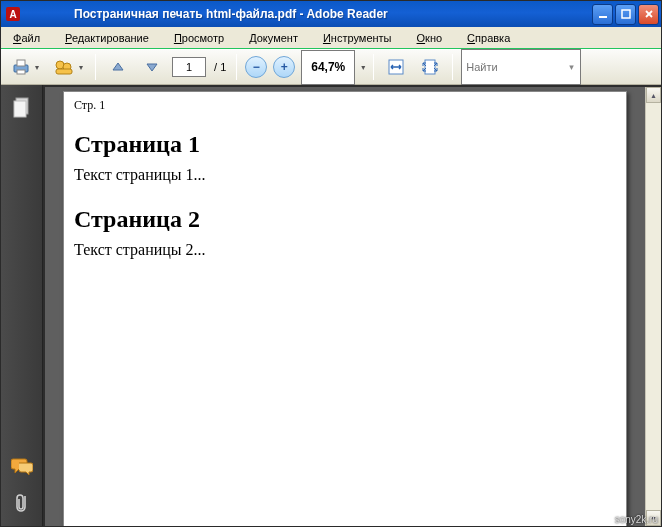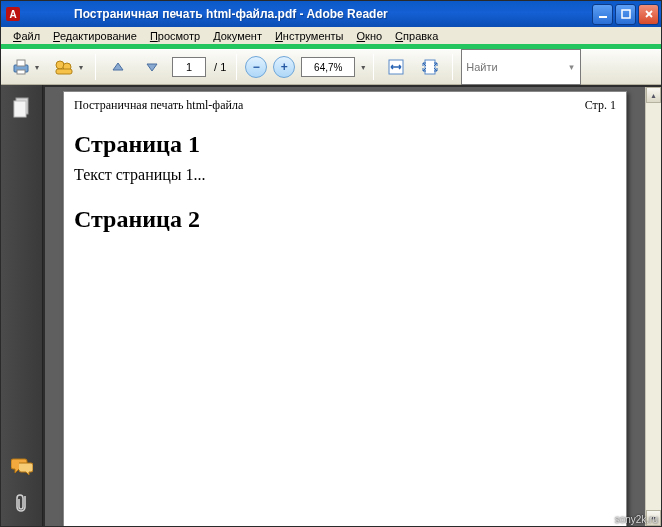--- a/index.html
+++ b/index.html
@@ -26,21 +26,21 @@
   .win-btn {
     width:21px; height:21px;
     background: linear-gradient(to bottom,#5c9ff5,#2a6fd6);
     border:1px solid #0a3a88; border-radius:3px;
     display:flex; align-items:center; justify-content:center; color:#fff; font-size:10px; font-weight:bold;
   }
   .win-btn.close { background: linear-gradient(to bottom,#ef8f7a,#d94a2a);}
 
   
   .menubar {
-    height:22px; background:#ece9d8; border-bottom:5px solid #22c55e; display:flex; align-items:center; padding:0 6px; gap:1px;
+    height:22px; background:#ece9d8; border-bottom:1px solid #22c55e; display:flex; align-items:center; padding:0 6px; gap:13px;
     font-size:11px;
   }
   .menu-item { padding:2px 6px; cursor:default; }
   .menu-item .ul { text-decoration:underline; }
 
   
   .toolbar {
     height:36px; background: linear-gradient(to bottom,#fbfbf9,#e6e4d4);
     border-top:1px solid #fff; border-bottom:1px solid #b5b2a0;
     display:flex; align-items:center; padding:0 6px; gap:6px;
@@ -53,21 +53,21 @@
   .tsep { width:1px; height:26px; background:#c5c3b3; border-right:1px solid #fff; margin:0 2px; }
   .tbtn .drop { font-size:8px; color:#555; margin-left:2px;}
   .page-input {
     width:34px; height:20px; border:1px solid #7a7a7a; background:#fff; font-size:11px; text-align:center;
   }
   .page-total { font-size:11px; color:#000; padding:0 2px;}
   .zoom-btn {
     width:22px;height:22px;border-radius:11px;background:linear-gradient(to bottom,#dff1ff,#aed7f8);border:1px solid #6fa6d8;display:flex;align-items:center;justify-content:center;color:#2558a3;font-size:12px;font-weight:bold;
   }
   .zoom-input {
-    width:54px; height:20px; border:1px solid #7a7a7a; background:#fff; font-size:10px; text-align:center;
+    width:54px; height:35px; border:1px solid #7a7a7a; background:#fff; font-size:12px; text-align:center;font-weight:bold;
   }
   .find-box {
     width:120px; height:36px; border:1px solid #7a7a7a; background:#fff; font-size:11px; color:#888; padding:0 4px;
   }
 
   
   .workspace { flex:1; display:flex; min-height:0; }
   .side-rail {
     width:42px; background: linear-gradient(to right,#4b4b4b,#3a3a3a);
     border-right:1px solid #222; display:flex; flex-direction:column; align-items:center; padding:8px 0; gap:10px;
@@ -218,26 +218,26 @@
       <div class="rail-btn">
         <svg width="18" height="22" viewBox="0 0 18 22">
             <path d="M12 3 v11 a4 4 0 0 1 -8 0 v-9 a3 3 0 0 1 6 0 v9 a2 2 0 0 1 -4 0 v-8" fill="none" stroke="#cfcfcf" stroke-width="1.6"></path>
           </svg>
       </div>
     </div>
 
     <div class="doc-area">
       <div class="page">
         <div class="page-header">
-          <span>Постраничная печать html-файла</span>
           <span>Стр. 1</span>
         </div>
         <div class="h1">Страница 1</div>
         <div class="ptxt">Текст страницы 1...</div>
         <div class="h1">Страница 2</div>
+        <div class="ptxt">Текст страницы 2...</div>
       </div>
 
       <div class="scrollbar-v">
         <div class="sb-btn">▴</div>
         <div class="sb-track"></div>
         <div class="sb-btn bottom">▾</div>
       </div>
     </div>
   </div>
 </div>

